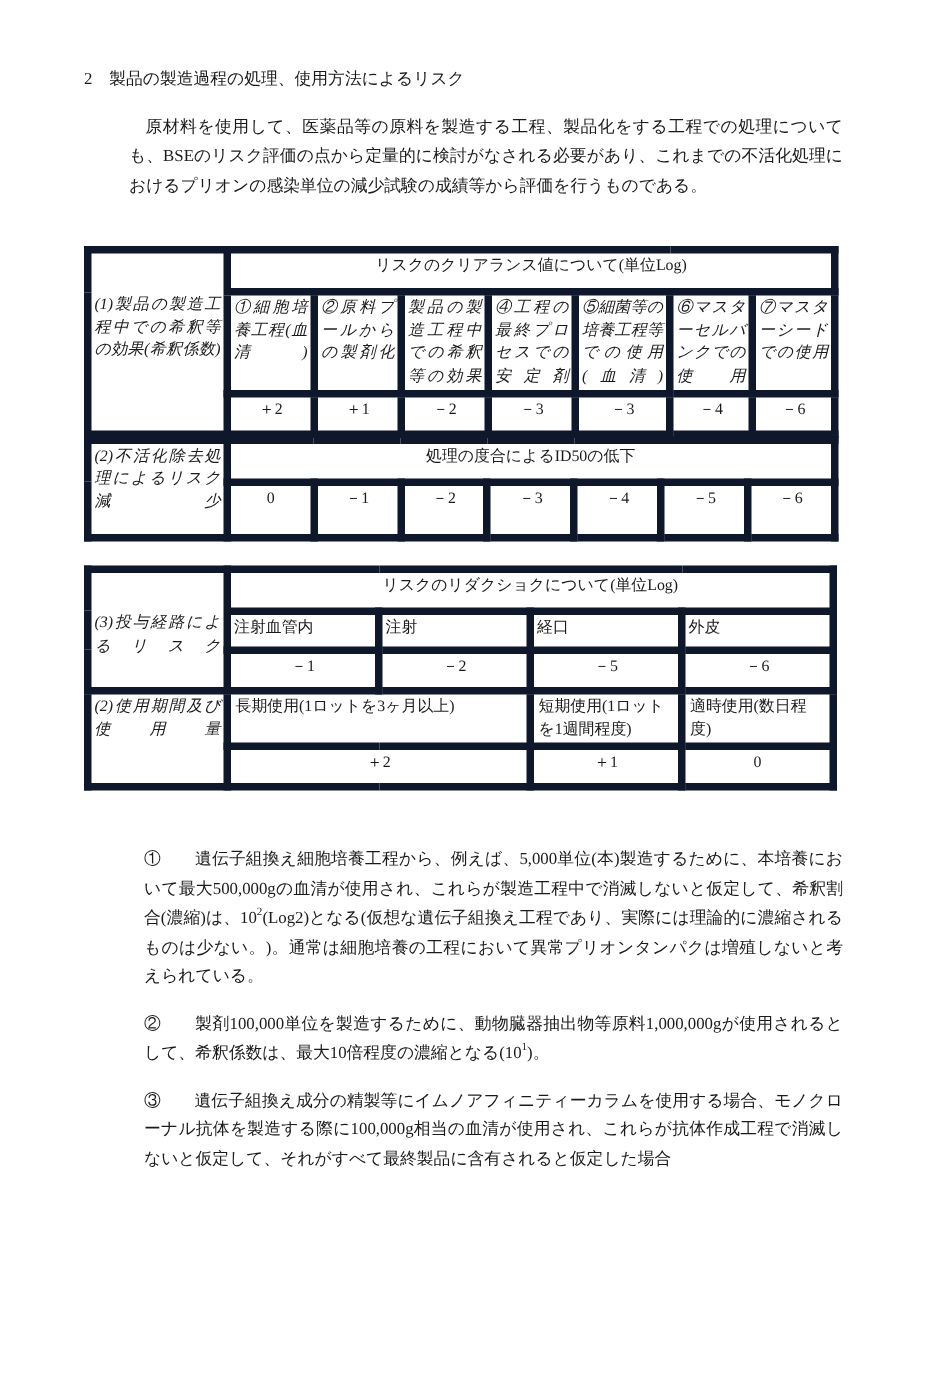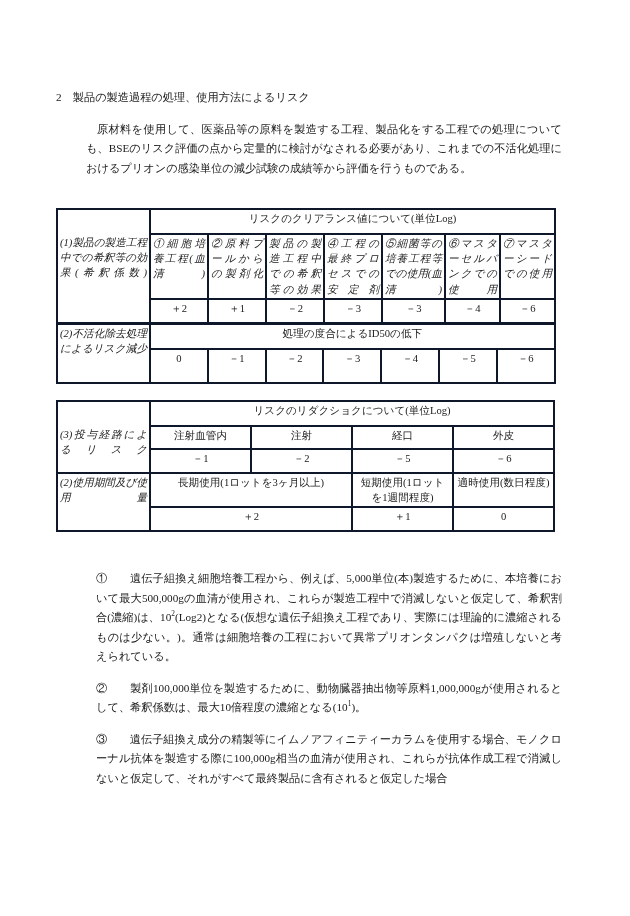--- a/index.html
+++ b/index.html
@@ -14,21 +14,21 @@
     font-family: "Liberation Serif", "DejaVu Serif", serif;
     color: #1a1a1a;
     -webkit-font-smoothing: antialiased;
     overflow: hidden;
   }
   .page {
     position: relative;
     width: 630px;
     height: 896px;
     box-sizing: border-box;
-    padding: 88px 56px 0 56px;
+    padding: 44px 56px 0 56px;
   }
 
   
   .sec-head {
     font-size: 11.2px;
     line-height: 19.5px;
     margin: 0 0 0 0;
     white-space: pre;
   }
   .para {
@@ -55,27 +55,27 @@
   
   table.doc {
     border-collapse: collapse;
     width: 498px;
     table-layout: fixed;
     font-size: 10.6px;
     line-height: 15.2px;
     margin: 2px 0 0 0;
   }
   table.doc td {
-    border: 2px solid #0f172a;
+    border: 5px solid #0f172a;
     padding: 1px 2px;
     vertical-align: top;
     word-break: break-all;
     overflow-wrap: anywhere;
   }
-  td.ctr { text-align: center; vertical-align: middle; }
+  td.ctr { text-align: left; vertical-align: middle; }
   td.val { text-align: center; vertical-align: middle; height: 20px; }
   td.just {
     text-align: justify;
     text-justify: inter-character;
     text-align-last: justify;
     font-style: italic;
   }
   td.hdrband {
     text-align: center;
     vertical-align: middle;

